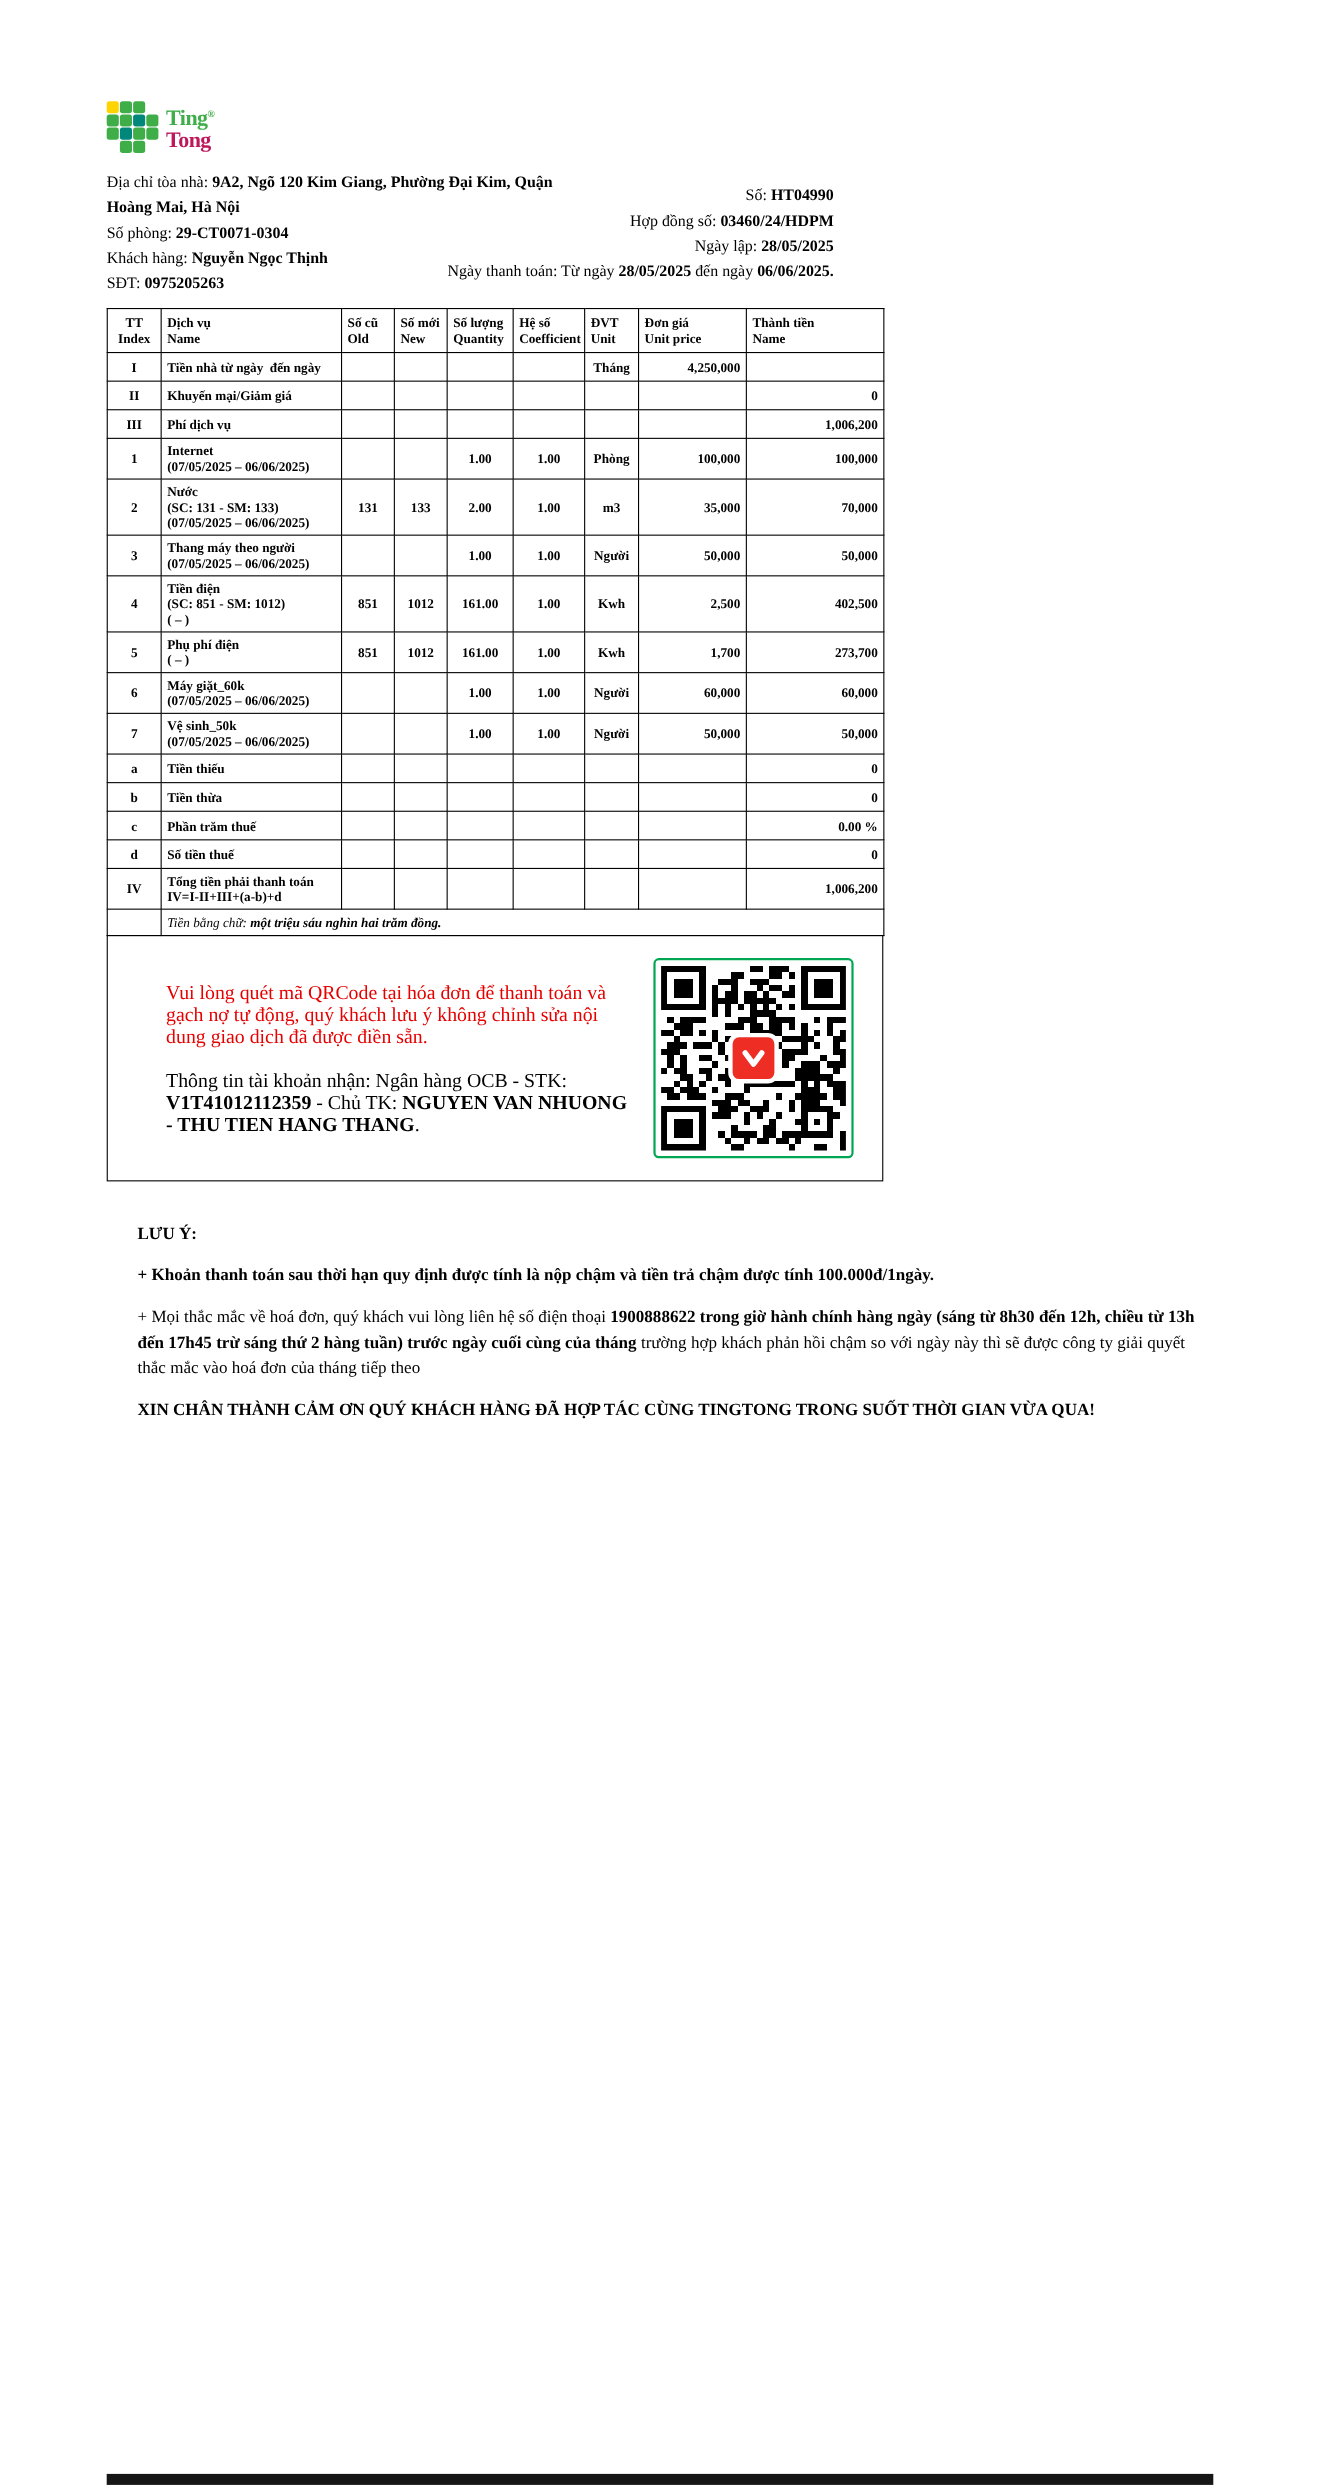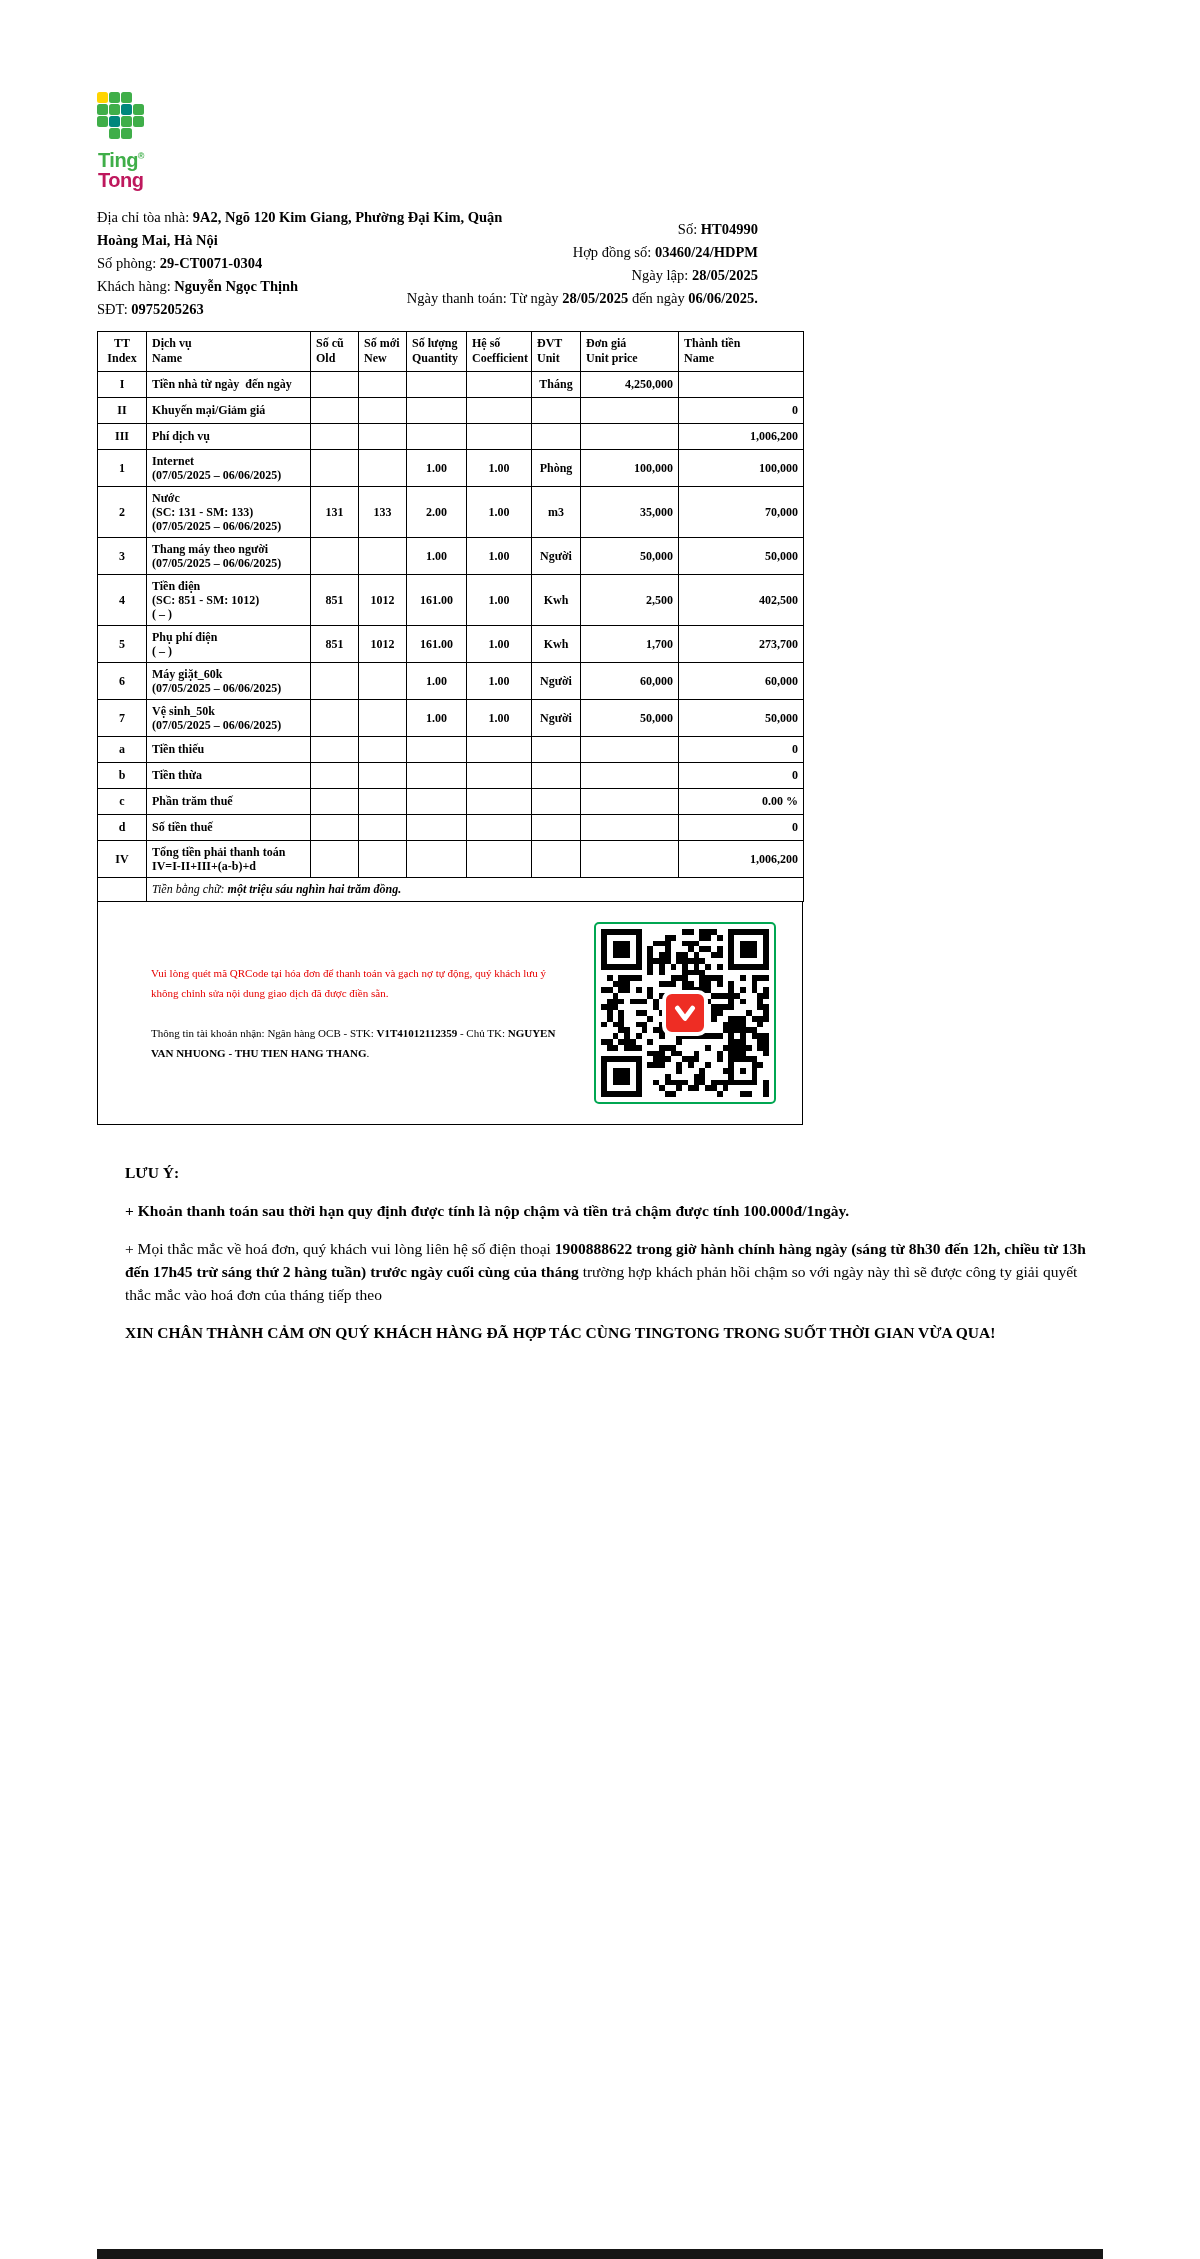--- a/index.html
+++ b/index.html
@@ -6,21 +6,21 @@
   html,body { background:#ffffff; }
   .page {
     width:1200px; height:2259px; position:relative; background:#fff;
     font-family:"Liberation Serif","DejaVu Serif",serif; color:#000; overflow:hidden;
   }
   .content { padding:92px 97px 0 97px; }
   .inv { width:706px; }
 
   
   .inv-head { display:flex; justify-content:space-between; align-items:flex-start; }
-  .logo { display:flex; gap:7px; align-items:flex-end; font-family:Liberation Sans, sans-serif;flex-direction:column; }
+  .logo { display:flex; gap:7px; align-items:center; font-family:Liberation Serif, serif; }
   .logo-grid { display:grid; grid-template-columns:repeat(4,11px); grid-auto-rows:11px; gap:1px; }
   .logo-grid span { border-radius:2.5px; }
   .px-g{background:#3fae49}.px-t{background:#00877c}.px-y{background:#ffd400}.px-e{background:transparent}
   .logo-text { font-weight:bold; font-size:20px; line-height:20px; letter-spacing:-0.5px; }
   .logo-ting { color:#3fae49; } .logo-tong { color:#be185d; }
   .reg { font-size:9px; vertical-align:super; font-weight:bold; }
   .title { width:300px; margin-right:43px; text-align:right; font-weight:bold; font-size:17px; line-height:21px; margin-top:6px; }
 
   
   .info { position:relative; margin-top:16px; height:119px; font-size:14.5px; }
@@ -42,21 +42,21 @@
   .c-name { text-align:left; padding-left:6px; }
   .c-c { text-align:center; }
   .c-r { text-align:right; padding-right:6px; }
   tr.words td { font-weight:normal; font-style:italic; height:24px; }
 
   
   .qr-box {
     width:706px; border:1px solid #000; margin-top:-1px; min-height:207px;
     display:flex; align-items:center; gap:22px; padding:20px 26px 20px 53px;
   }
-  .qr-texts { flex:1; font-size:11px; line-height:20px;font-family:Liberation Serif, serif; }
+  .qr-texts { flex:1; font-size:18px; line-height:20px;font-family:Liberation Serif, serif; }
   .qr-warning { color:#e60000; margin-bottom:20px; }
   .qr-wrap {
     flex:0 0 auto; width:182px; height:182px; border:2px solid #00a651; border-radius:5px;
     padding:5px; background:#fff; position:relative;
   }
   #qr-svg { width:168px; height:168px; display:block; shape-rendering:crispEdges; }
   #qr-svg rect { fill:#000; }
   .qr-logo {
     position:absolute; left:50%; top:50%; transform:translate(-50%,-50%);
     width:46px; height:46px; background:#ee2d24; border-radius:10px; border:4px solid #fff;

